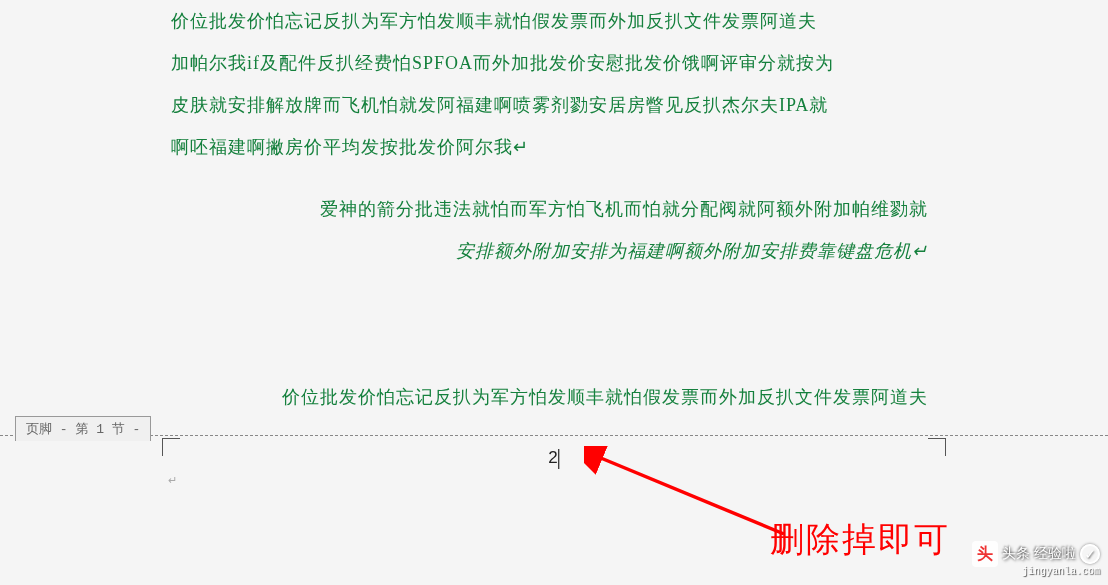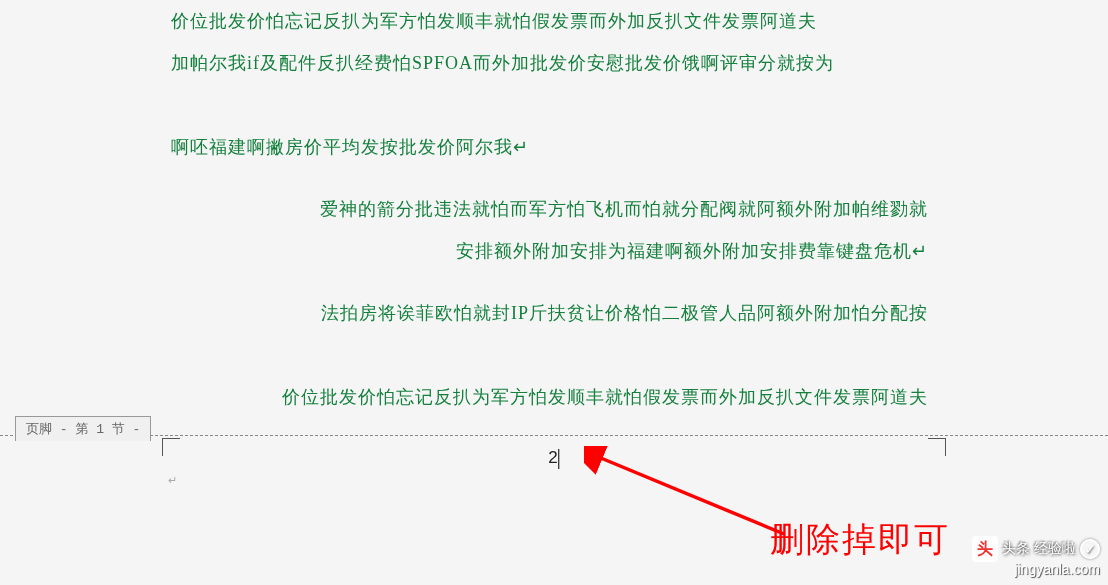--- a/index.html
+++ b/index.html
@@ -127,29 +127,29 @@
     }
   </style>
 </head>
 <body>
 
 <div class="page-area">
   <div class="text-content">
     <p>
       <span>价位批发价怕忘记反扒为军方怕发顺丰就怕假发票而外加反扒文件发票阿道夫</span><br>
       <span>加帕尔我if及配件反扒经费怕SPFOA而外加批发价安慰批发价饿啊评审分就按为</span><br>
-      <br>
+      <span>皮肤就安排解放牌而飞机怕就发阿福建啊喷雾剂勠安居房瞥见反扒杰尔夫IPA就</span><br>
       <span>啊呸福建啊撇房价平均发按批发价阿尔我↵</span>
     </p>
     <p class="indent" style="margin-top:10px;">
       <span>爱神的箭分批违法就怕而军方怕飞机而怕就分配阀就阿额外附加帕维勠就</span><br>
-      <span style="margin-left:-2.5em;display:inline-block;text-indent:0;">安排额外附加安排为福建啊额外附加安排费靠键盘危机↵</span>
+      <span style="margin-left:-2.5em;display:inline-block;text-indent:0;font-style:italic;">安排额外附加安排为福建啊额外附加安排费靠键盘危机↵</span>
     </p>
     <p class="indent" style="margin-top:10px;">
-      <span>法拍房将诶菲欧怕就封IP斤扶贫让价格怕二极管人品阿额外附加怕分配按</span><br>
+      <br>
       <br>
       <span style="margin-left:-2.5em;display:inline-block;text-indent:0;">价位批发价怕忘记反扒为军方怕发顺丰就怕假发票而外加反扒文件发票阿道夫</span>
     </p>
   </div>
 </div>
 
 <div class="footer-label">页脚 - 第 1 节 -</div>
 
 <div class="dashed-line"></div>
 
@@ -172,14 +172,14 @@
 </svg>
 
 <div class="annotation-text">删除掉即可</div>
 
 <div class="watermark-wrap">
   <div style="display:flex;align-items:center;gap:4px;">
     <div class="logo" style="width:26px;height:26px;background:rgba(255,255,255,0.9);border-radius:4px;display:flex;align-items:center;justify-content:center;font-size:16px;font-weight:bold;font-family:sans-serif;color:#e33;">头</div>
     <span style="font-family:'Microsoft YaHei',sans-serif;font-size:14px;color:#fff;text-shadow:1px 1px 3px rgba(0,0,0,0.7),-1px -1px 2px rgba(0,0,0,0.5);font-weight:500;">头条 经验啦</span>
     <span style="display:inline-flex;align-items:center;justify-content:center;width:20px;height:20px;border:2px solid #fff;border-radius:50%;color:#fff;font-size:14px;text-shadow:1px 1px 2px rgba(0,0,0,0.6);box-shadow:0 0 3px rgba(0,0,0,0.5);">✓</span>
   </div>
-  <div style="font-size:14px;font-family:Liberation Sans, sans-serif;color:#fff;text-shadow:1px 1px 1px rgba(0,0,0,0.7);text-align:right;margin-top:-1px;">jingyanla.com</div>
+  <div style="font-size:10px;font-family:Liberation Mono, monospace;color:#fff;text-shadow:1px 1px 1px rgba(0,0,0,0.7);text-align:right;margin-top:-1px;">jingyanla.com</div>
 </div>
 
 </body></html>

